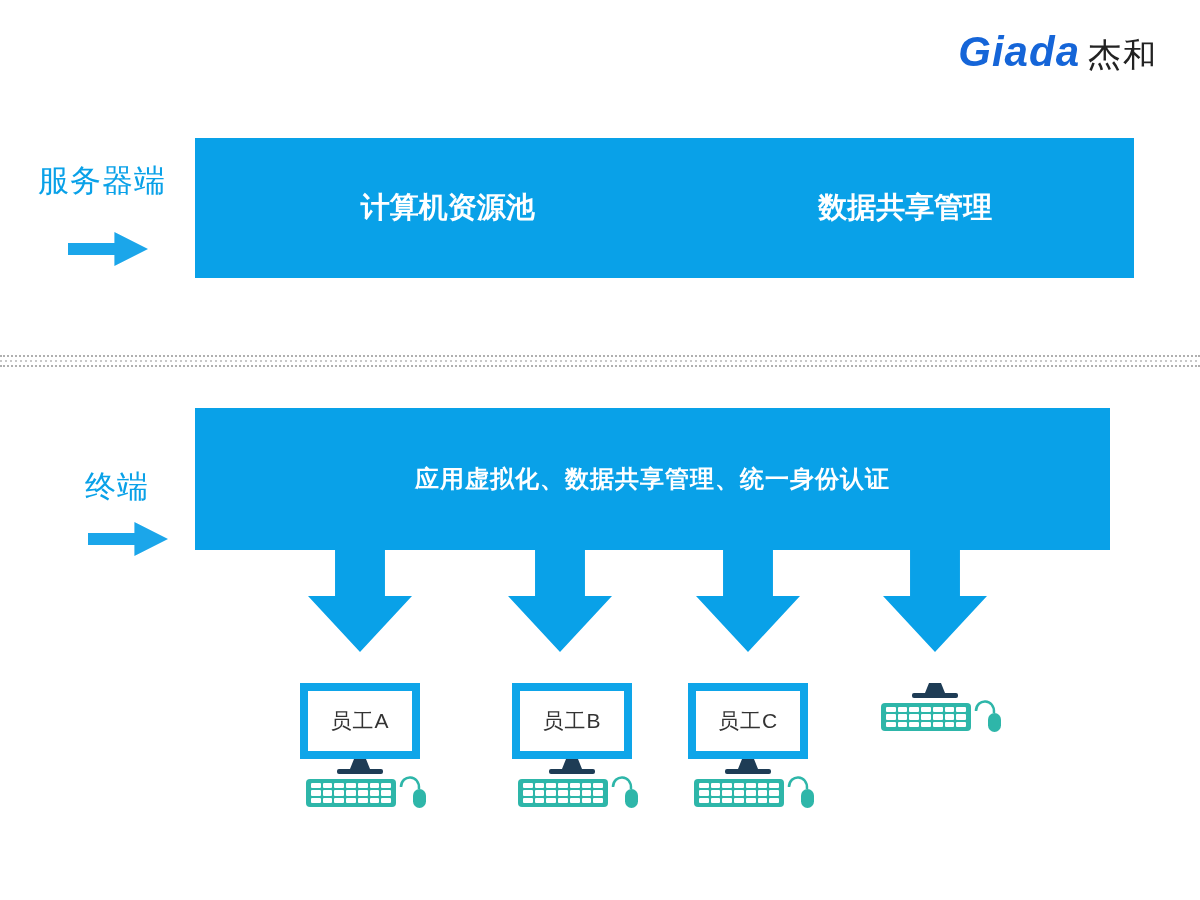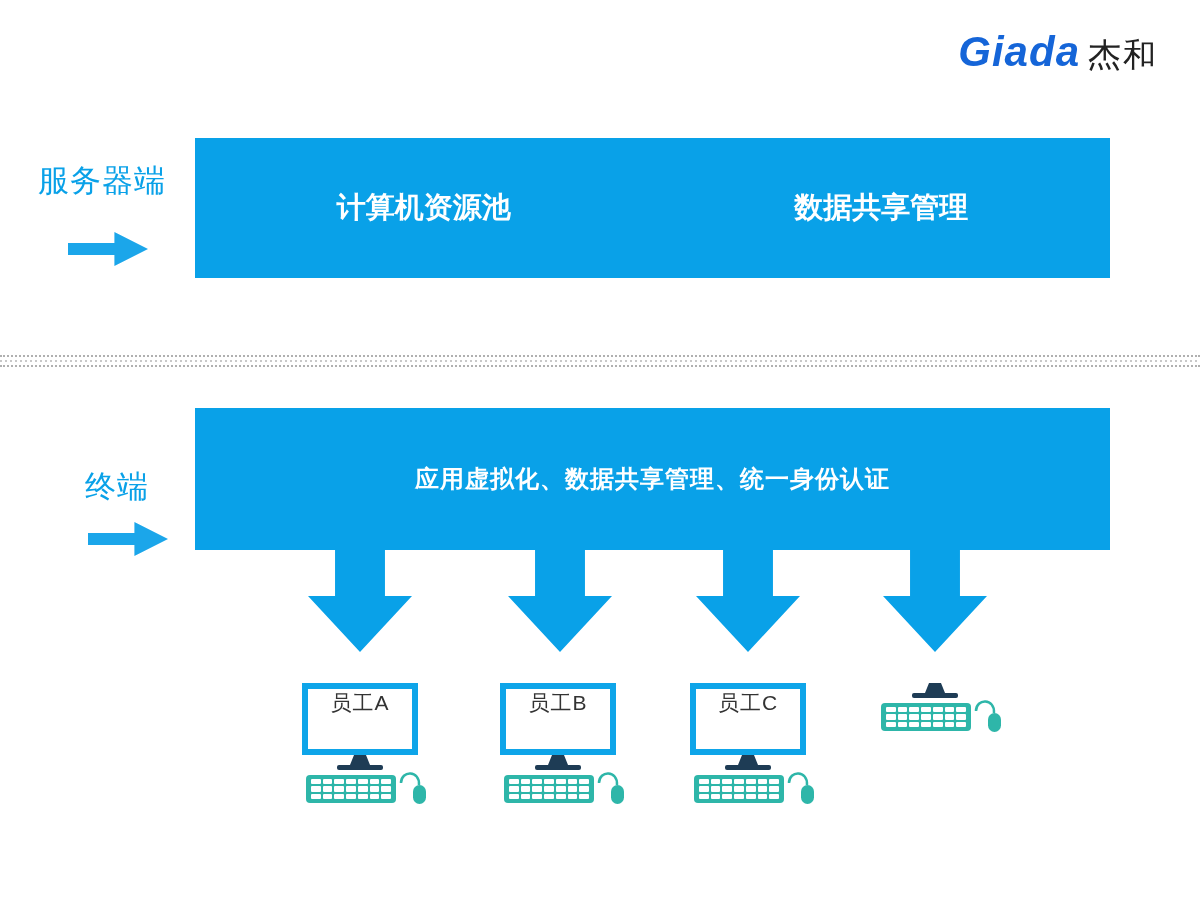--- a/index.html
+++ b/index.html
@@ -26,46 +26,46 @@
     clip-path:polygon(0 32%,58% 32%,58% 0,100% 50%,58% 100%,58% 68%,0 68%);
   }
   .server-arrow{left:68px;top:232px;}
   .terminal-arrow{left:88px;top:522px;}
 
   
   .banner{
     position:absolute;left:195px;width:915px;background:#09a1e8;
     display:flex;align-items:center;color:#fff;font-weight:700;
   }
-  .banner-server{top:138px;height:140px;justify-content:space-around;font-size:29px;}
+  .banner-server{top:138px;height:140px;justify-content:space-around;font-size:29px;padding-left:24px;}
   .banner-terminal{top:408px;height:142px;justify-content:center;font-size:24px;letter-spacing:1px;}
   .pool{white-space:nowrap;}
 
   
   .divider{
     position:absolute;left:0;top:355px;width:1200px;height:8px;
     border-top:2px dotted #b0b0b0;border-bottom:2px dotted #b0b0b0;
     background:repeating-linear-gradient(90deg,#c8c8c8 0 2px,transparent 2px 5px);
     background-size:100% 2px;background-position:0 3px;background-repeat:no-repeat;
   }
 
   
   .down-arrow{
     position:absolute;top:550px;width:104px;height:102px;background:#09a1e8;
     clip-path:polygon(26% 0,74% 0,74% 45%,100% 45%,50% 100%,0 45%,26% 45%);
   }
   .a1{left:308px;} .a2{left:508px;} .a3{left:696px;} .a4{left:883px;}
 
   
   .computer{position:absolute;top:683px;width:124px;display:flex;flex-direction:column;align-items:center;}
-  .c1{left:298px;} .c2{left:496px;} .c3{left:686px;} .c4{left:873px;}
+  .c1{left:298px;} .c2{left:510px;} .c3{left:686px;} .c4{left:873px;}
 
   .monitor{
-    width:104px;height:60px;border:6px solid #0ea5e9;background:#fff;
-    display:flex;align-items:flex-start;justify-content:center;box-sizing:content-box;
+    width:104px;height:60px;border:8px solid #0ea5e9;background:#fff;
+    display:flex;align-items:center;justify-content:center;box-sizing:content-box;
   }
   .monitor-label{font-size:21px;color:#333;letter-spacing:1px;white-space:nowrap;}
   .stand-neck{width:20px;height:10px;background:#1e3c55;clip-path:polygon(20% 0,80% 0,100% 100%,0 100%);}
   .stand-base{width:46px;height:5px;background:#1e3c55;border-radius:2px;}
 
   .desk-row{display:flex;align-items:flex-start;gap:2px;margin-top:5px;margin-left:14px;}
   .keyboard{
     width:90px;height:28px;background:#2eb6a9;border-radius:4px;
     padding:4px 5px;box-sizing:border-box;
   }

